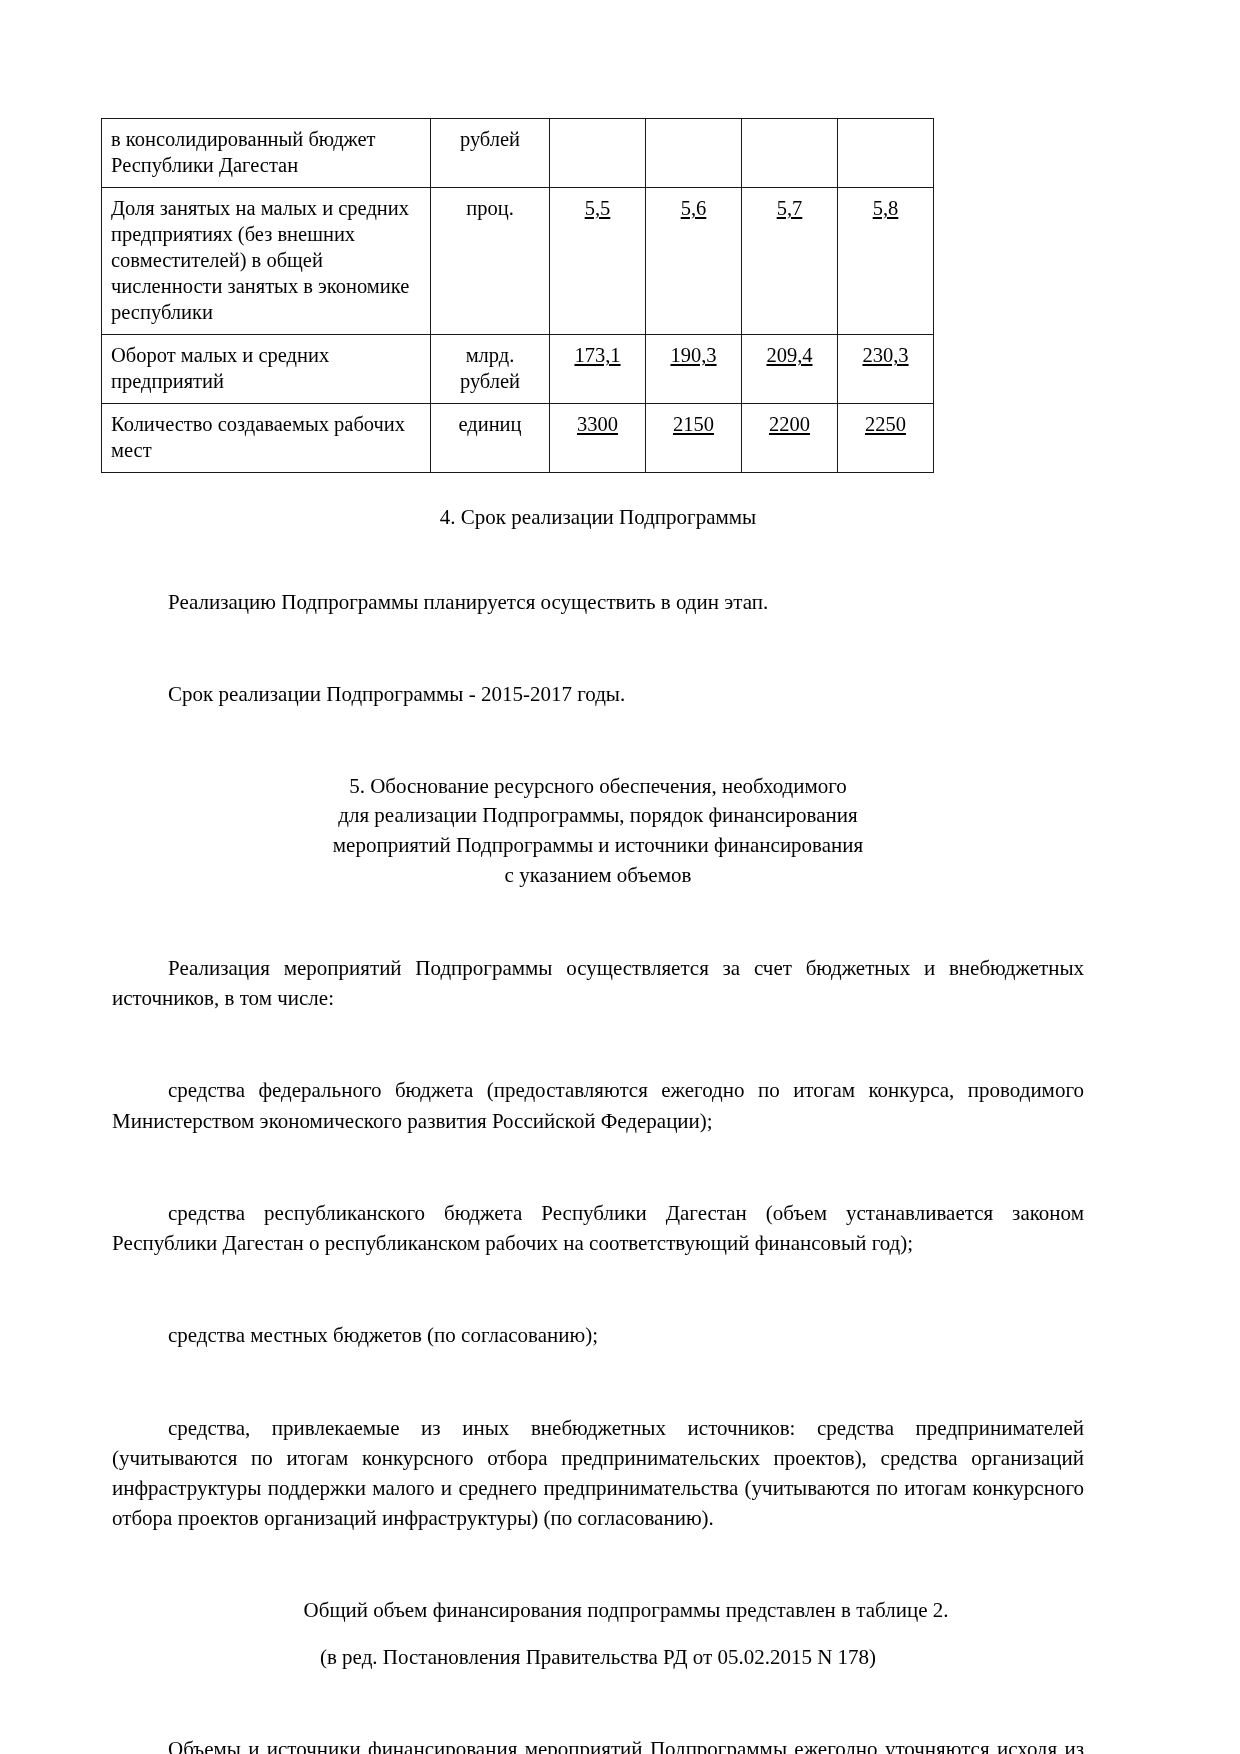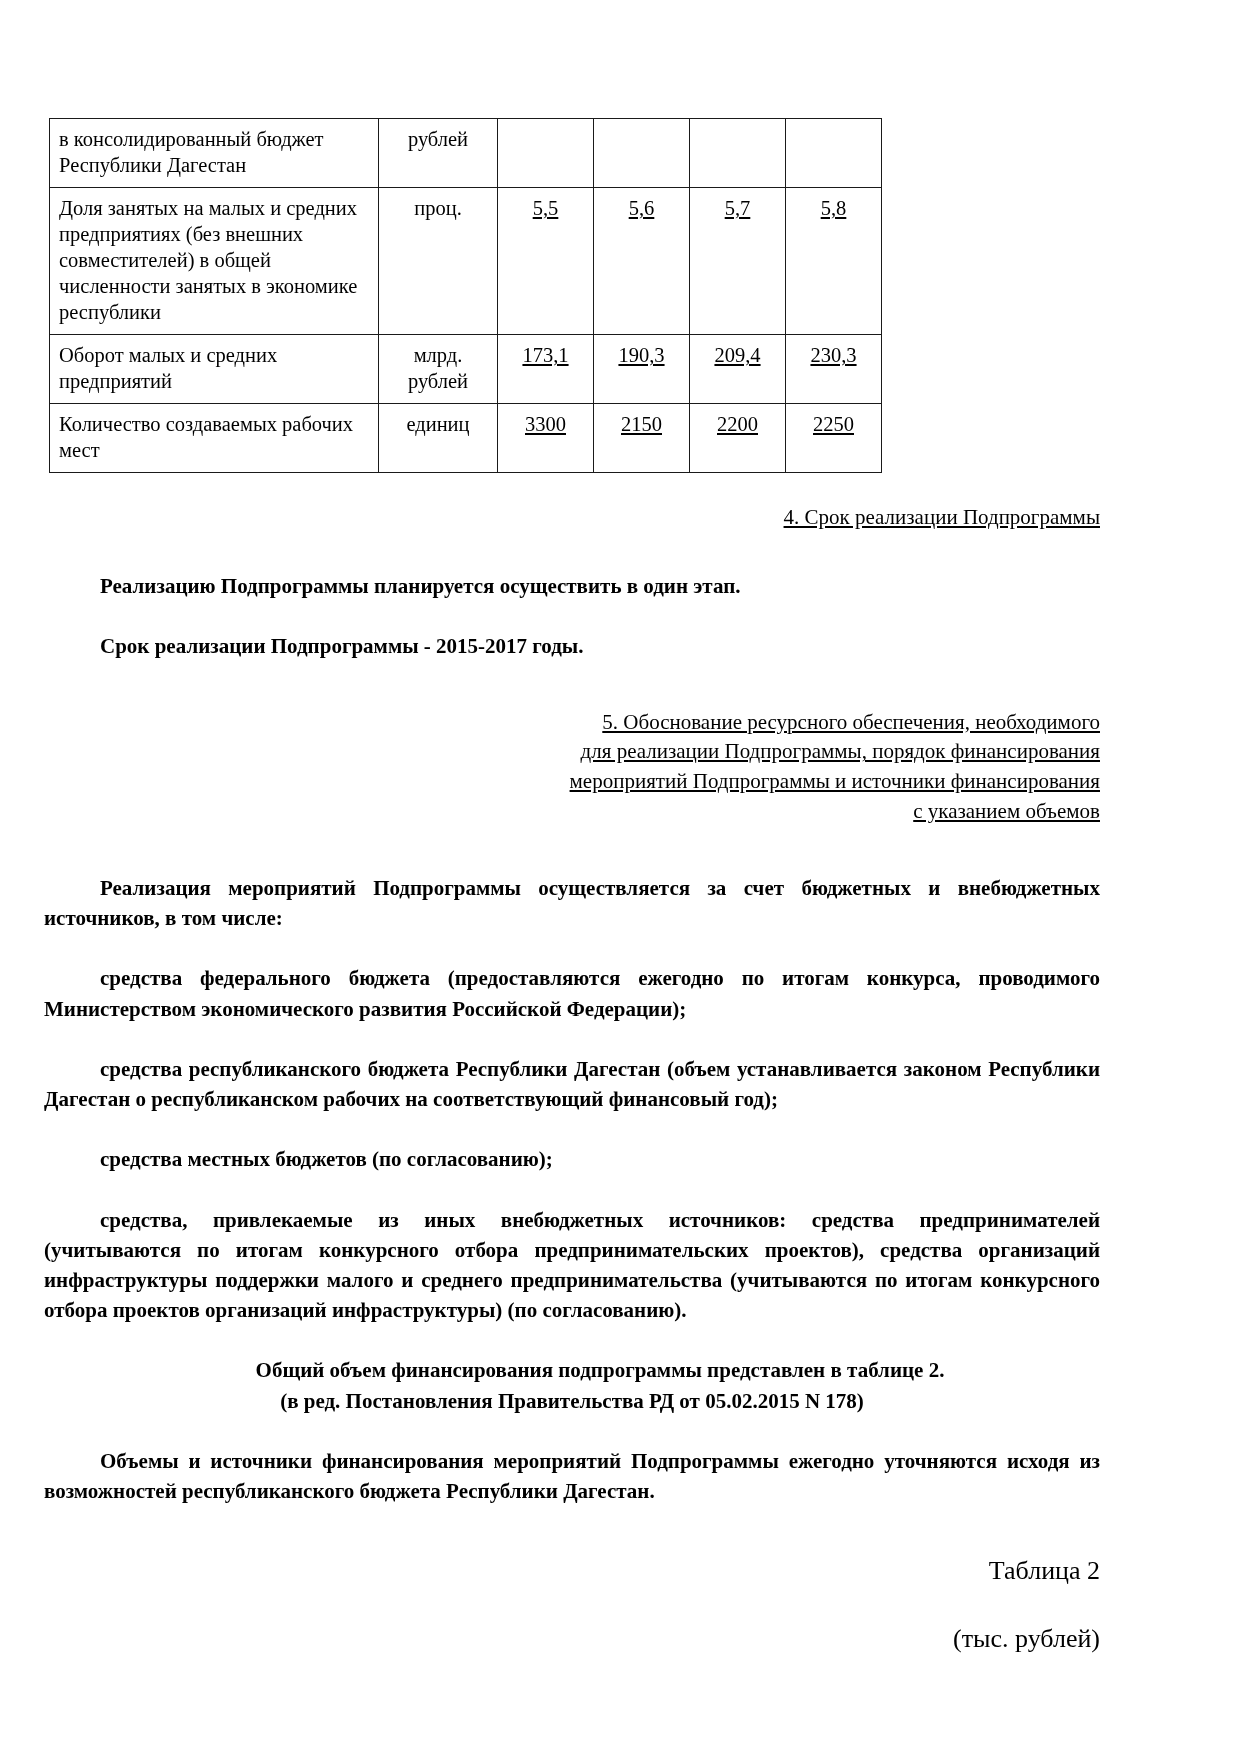--- a/index.html
+++ b/index.html
@@ -13,21 +13,21 @@
     height: 1754px;
     font-family: "Liberation Serif", "DejaVu Serif", serif;
     color: #000000;
     -webkit-font-smoothing: antialiased;
   }
   .page {
     position: relative;
     width: 1240px;
     height: 1754px;
     box-sizing: border-box;
-    padding: 118px 140px 0 44px;
+    padding: 118px 140px 0 96px;
   }
 
   
   table.indicators {
     border-collapse: collapse;
     table-layout: fixed;
     width: 740px;
     margin: 0 0 0 5px;
     font-size: 20.5px;
     line-height: 1.27;
@@ -36,35 +36,33 @@
     border: 1.6px solid #1a1a1a;
     padding: 7px 9px 9px 9px;
     vertical-align: top;
   }
   td.c-name   { width: 310px; text-align: left; }
   td.c-unit   { width: 100px; text-align: center; margin-top: 45px; }
   td.c-val    { width: 77px;  text-align: center; text-decoration: underline; }
 
   
   .center-head {
-    text-align: right;
+    text-align: center;
     font-size: 21px;
     line-height: 1.42;
     margin: 0;
-    text-decoration: underline;
   }
 
   p.body {
-    margin: 0;
+    margin: 16px;
     font-size: 21px;
     line-height: 1.44;
     text-align: justify;
     text-indent: 56px;
     hyphens: none;
-    font-weight: bold;
   }
   p.tight { text-align: center; text-indent: 0; }
 
   .right-line {
     text-align: right;
     font-size: 26px;
     line-height: 1.44;
     margin: 0;
   }
   .block-spacer-30 { height: 30px; }

